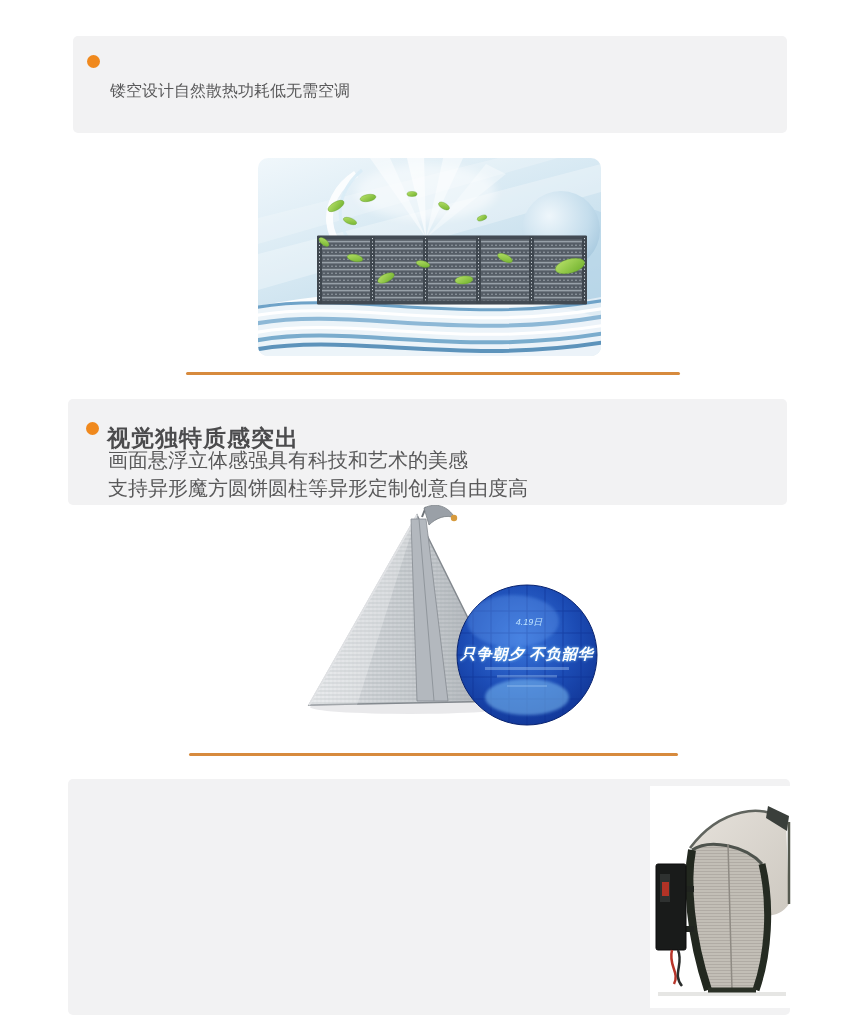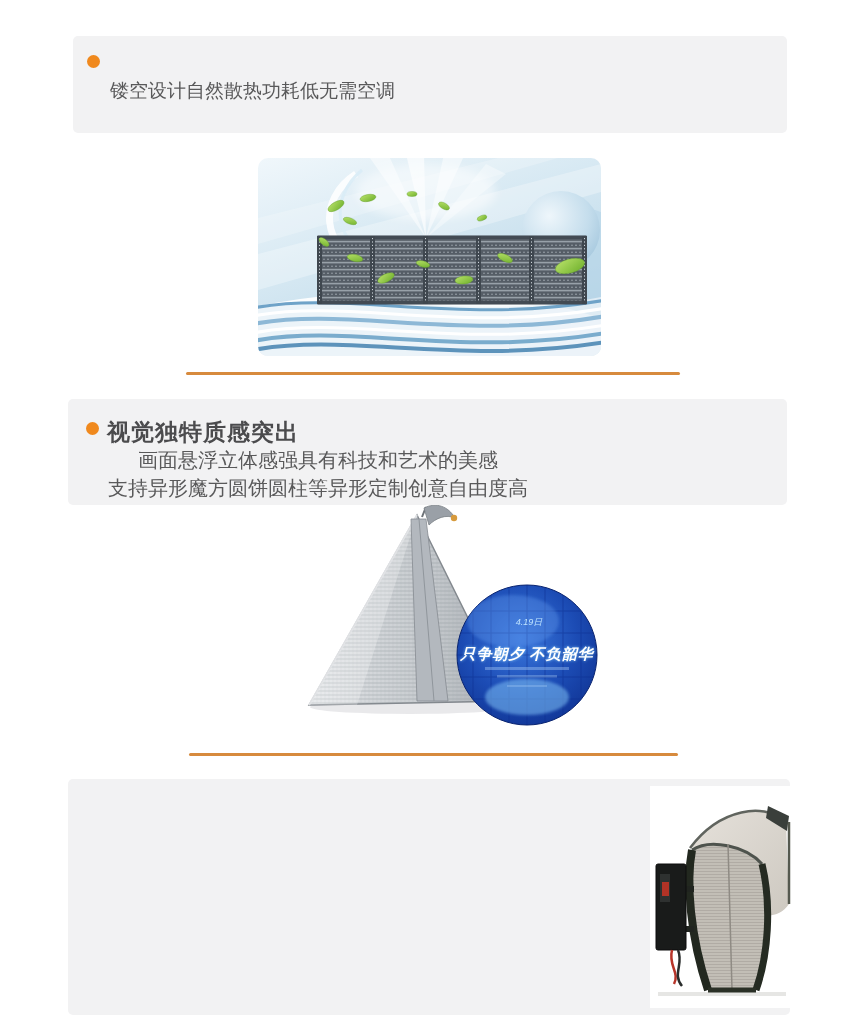--- a/index.html
+++ b/index.html
@@ -19,26 +19,26 @@
   .card2{left:68px;top:399px;width:719px;height:106px;}
   .card3{left:68px;top:779px;width:722px;height:236px;}
   .dot{position:absolute;border-radius:50%;background:var(--accent);}
   .dot.d-s1{left:14px;top:19px;width:13px;height:13px;}
   .dot.d-s2{left:18px;top:23px;width:13px;height:13px;}
   h2.sec-title{
     position:absolute;margin:0;font-size:23px;line-height:26px;font-weight:700;
     color:var(--title-color);letter-spacing:1px;white-space:nowrap;
   }
   .card1 h2.sec-title{left:31px;top:9px;}
-  .card2 h2.sec-title{left:39px;top:20px;text-align:center;}
+  .card2 h2.sec-title{left:39px;top:26px;text-align:center;}
   .desc{position:absolute;}
   .card1 .desc{left:37px;top:43px;}
-  .card1 .desc p{margin:0;font-size:19px;line-height:23.5px;color:var(--body-color);white-space:nowrap;}
+  .card1 .desc p{margin:0;font-size:16px;line-height:23.5px;color:var(--body-color);white-space:nowrap;}
   .card2 .desc{left:40px;top:47px;}
-  .card2 .desc p{margin:0;font-size:20px;line-height:28px;color:var(--body-color);white-space:nowrap;text-align:center;}
+  .card2 .desc p{margin:0;font-size:20px;line-height:28px;color:var(--body-color);white-space:nowrap;}
   .divider{position:absolute;height:3px;background:var(--divider);border-radius:2px;}
   .divider.dv1{left:186px;top:372px;width:494px;}
   .divider.dv2{left:189px;top:753px;width:489px;}
   .fig{position:absolute;}
   .fig1{left:258px;top:158px;width:343px;height:198px;border-radius:10px;overflow:hidden;}
   .fig2{left:295px;top:505px;width:312px;height:228px;}
   .fig3{left:650px;top:786px;width:147px;height:222px;background:#fff;}
   .fig svg{display:block;width:100%;height:100%;}
 </style>
 </head>

